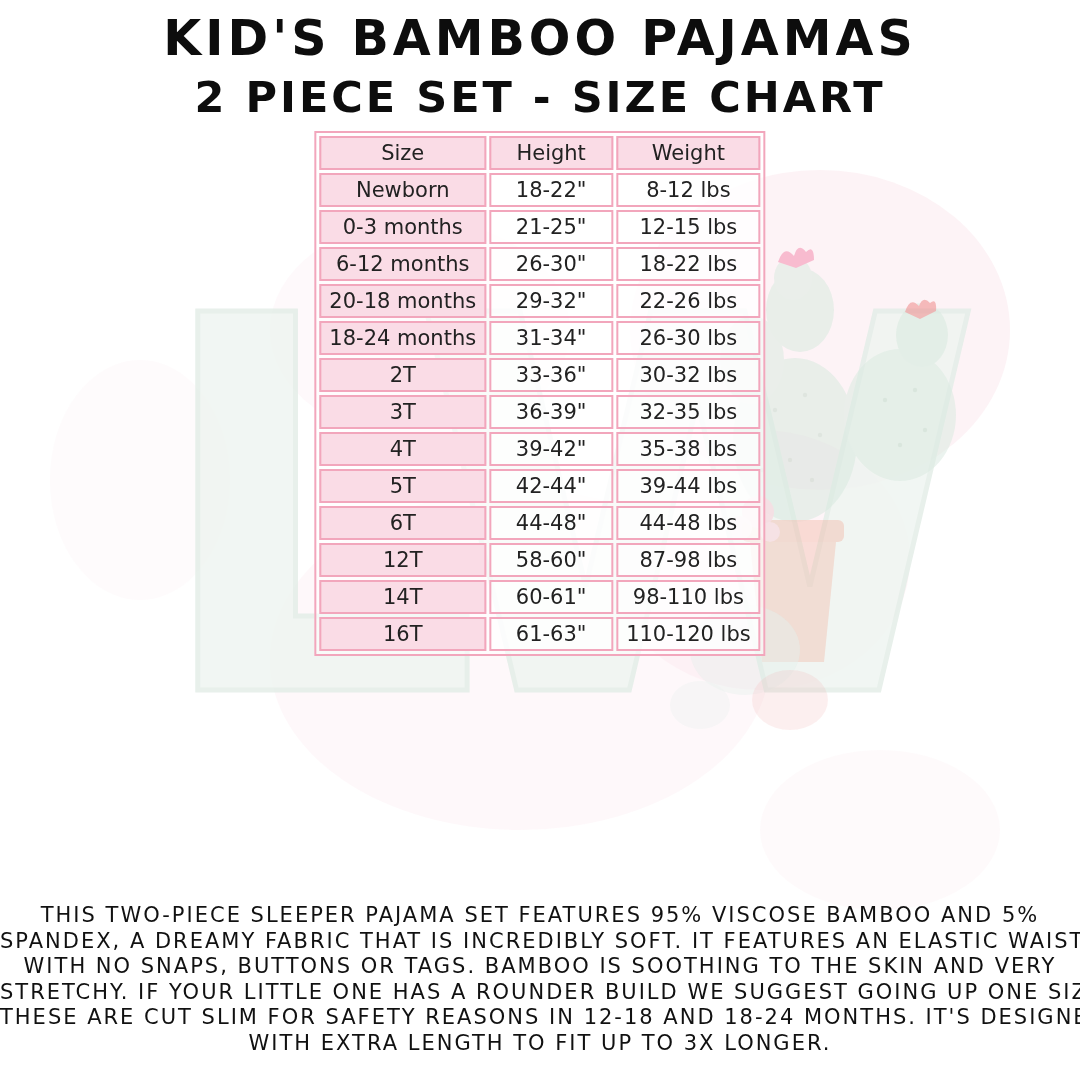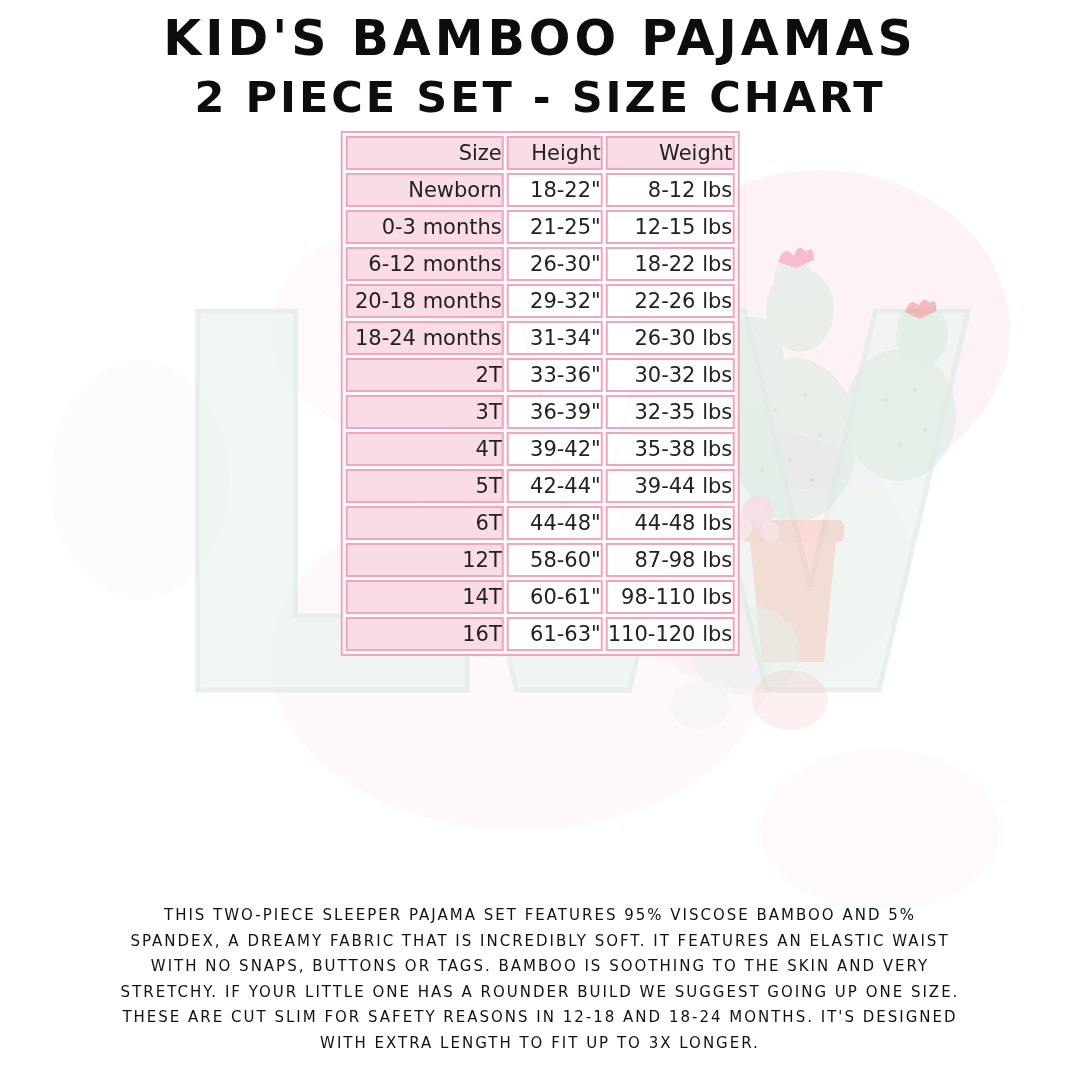--- a/index.html
+++ b/index.html
@@ -70,46 +70,46 @@
   }
   table.size-chart {
     border-collapse: separate;
     border-spacing: 3px;
     border: 2px solid #f2a6bc;
     background: rgba(255,255,255,0.55);
   }
   table.size-chart td, table.size-chart th {
     border: 2px solid #f2a6bc;
     height: 34px;
-    text-align: right;
+    text-align: center;
     vertical-align: middle;
     font-size: 21px;
     font-weight: 400;
     color: #222222;
     white-space: nowrap;
-    padding: 0 0;
+    padding: 0 8px;
   }
   table.size-chart th { font-weight: 400; }
   .col-size   { width: 158px; }
-  .col-height { width: 96px; }
+  .col-height { width: 124px; }
   .col-weight { width: 114px; margin-top: 36px; }
   .cell-pink  { background: #fadce6; }
   .cell-clear { background: rgba(255,255,255,0.62); }
 
   
   .description {
     position: absolute;
     top: 903px;
     left: 0;
     width: 100%;
     text-align: center;
     z-index: 2;
   }
   .description .line {
-    font-size: 15px;
+    font-size: 21px;
     line-height: 25.5px;
     letter-spacing: 2px;
     font-weight: 400;
     color: #111111;
     white-space: nowrap;
   }
 </style>
 </head>
 <body>
 

